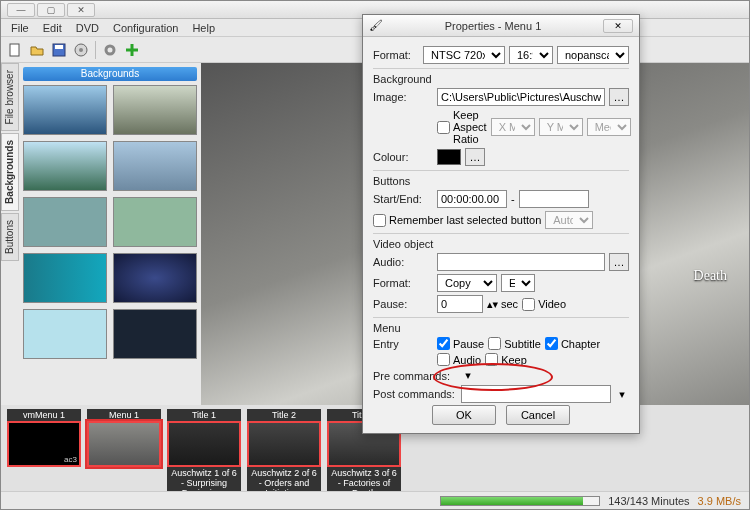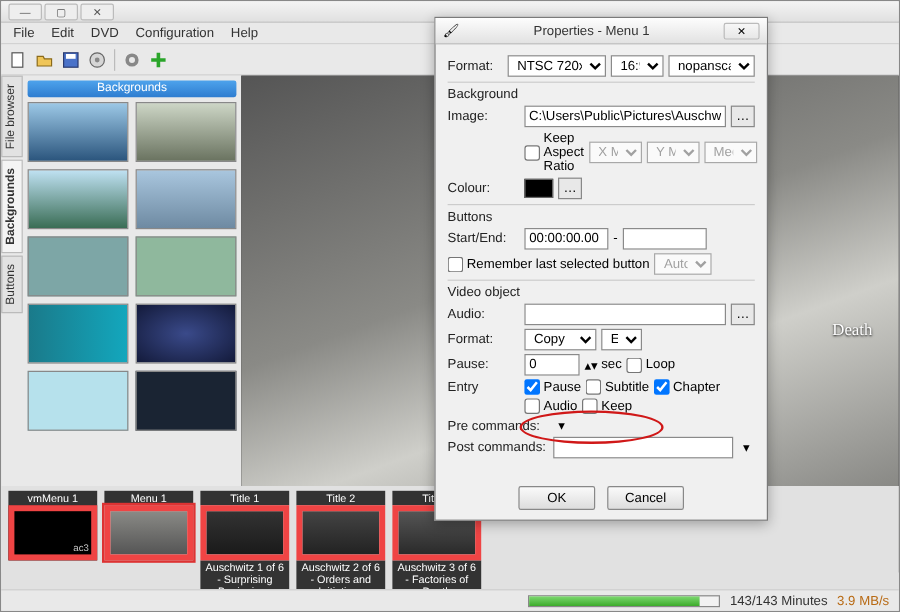--- a/index.html
+++ b/index.html
@@ -21,21 +21,21 @@
   .catstrip { height:14px; background:linear-gradient(#4ea3ec,#2e7dd0); color:#fff; text-align:center; font-size:10px; line-height:14px; border-radius:2px; margin-bottom:4px;}
   .thumbs { display:grid; grid-template-columns:1fr 1fr; gap:6px; }
   .thumb { height:50px; background:#6a90a8; border:1px solid #888; }
   .preview { flex:1; background:#3a3a3a; position:relative; overflow:hidden; }
   .pvimg { position:absolute; inset:0; background:linear-gradient(160deg,#555 0%,#8a8a86 40%,#cfcfca 60%,#6b6b68 100%); }
   .pvtext { position:absolute; color:#fff; font-family:Georgia,serif; font-size:14px; text-shadow:0 1px 2px #000;}
   .pvtext.a { left:268px; top:210px; }
   .pvtext.b { right:22px; top:205px; }
   .timeline { position:absolute; left:0; right:0; bottom:18px; height:86px; background:#e1e1e1; display:flex; gap:6px; padding:4px 6px; align-items:flex-start; overflow:hidden;}
   .clip { width:74px; text-align:center; }
-  .clip .frame { height:46px; background:#222; border:5px solid #ef4444; position:relative; overflow:hidden;}
+  .clip .frame { height:46px; background:#222; border:2px solid #ef4444; position:relative; overflow:hidden;}
   .clip .title { background:#333; color:#fff; font-size:9px; padding:1px 2px; }
   .clip.sel .frame { outline:2px solid #d33; }
   .cap2 { color:#fff; background:#333; font-size:9px; padding:1px 2px; }
   .statusbar { position:absolute; left:0; right:0; bottom:0; height:18px; background:#e9e9e9; display:flex; align-items:center; justify-content:flex-end; gap:8px; padding:0 8px; border-top:1px solid #ccc;}
   .progress { width:160px; height:10px; border:1px solid #888; background:#f2f2f2; position:relative;}
   .progress .fill { position:absolute; left:0; top:0; bottom:0; width:90%; background:linear-gradient(#7cd86f,#3cab2a);}
   .statusbar .min { color:#333; }
   .statusbar .rate { color:#b86a14; }
 
   .dialog { position:absolute; left:362px; top:14px; width:278px; height:420px; background:#f0f0f0; border:1px solid #7a7a7a; box-shadow:0 3px 10px rgba(0,0,0,.3); }
@@ -240,24 +240,25 @@
       <select style="width:60px"><option>Copy</option></select>
       <select style="width:34px"><option>EN</option></select>
     </div>
     <div class="row">
       <span class="lbl">Pause:</span>
       <input type="text" style="width: 46px;" value="0">
       <span style="width:10px;text-align:center">▴▾</span>
       <span>sec</span>
       <label class="ck">
           <input type="checkbox" style="">
-          <span>Loop</span>
-        </label>
-    </div>
-
+          <span>Video</span>
+        </label>
+    </div>
+
+    <div class="sect">Menu</div>
     <div class="row">
       <span class="lbl">Entry</span>
       <label class="ck">
           <input type="checkbox" checked="" style="">
           <span>Pause</span>
         </label>
       <label class="ck">
           <input type="checkbox" style="">
           <span>Subtitle</span>
         </label>

